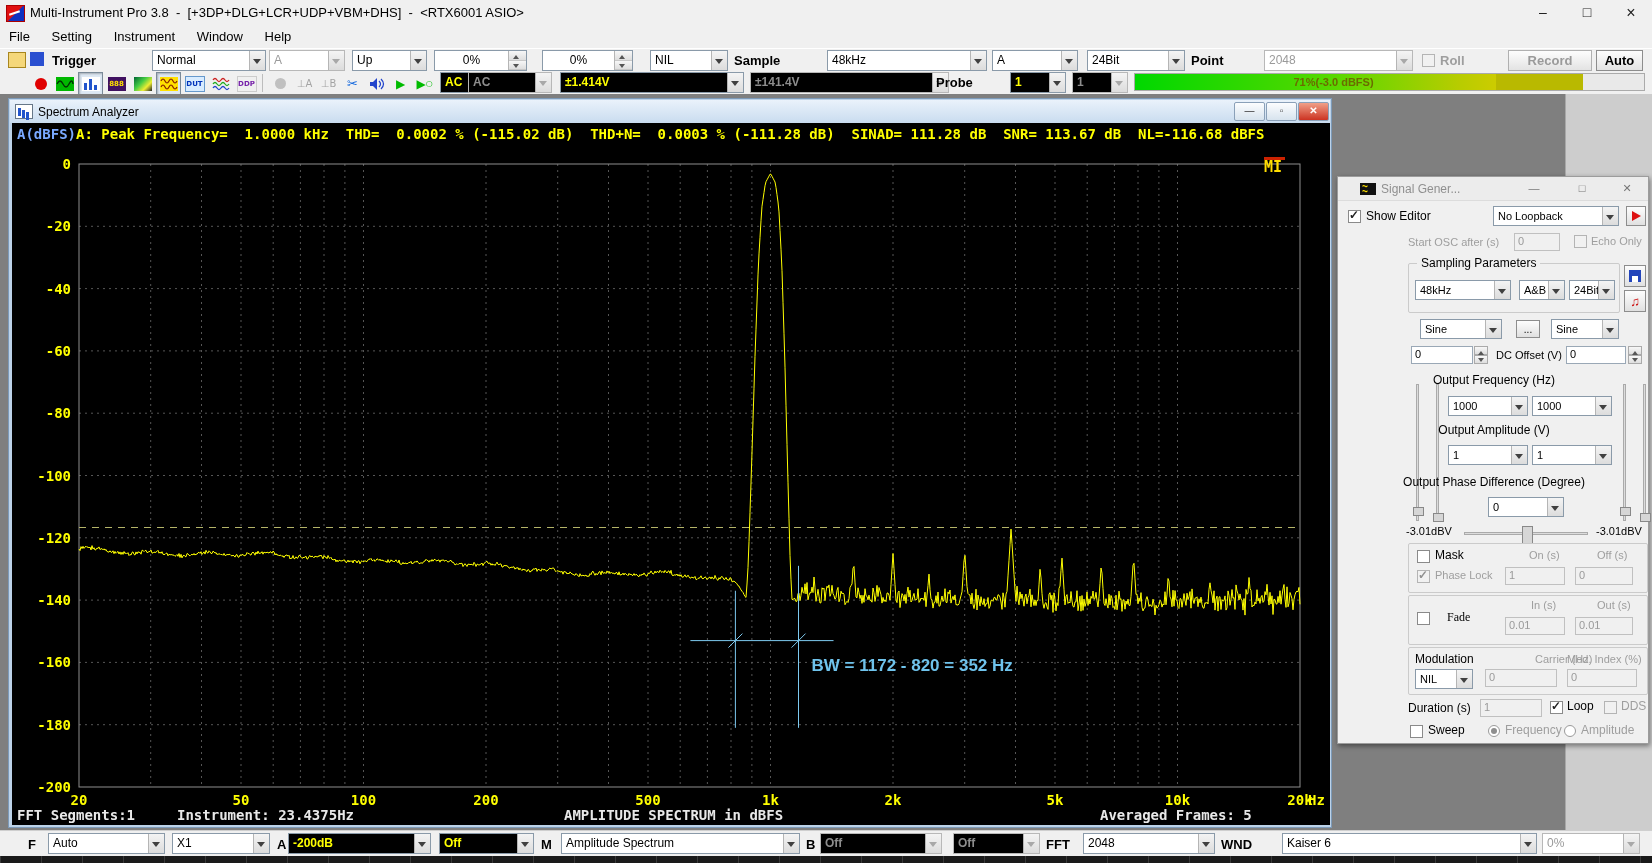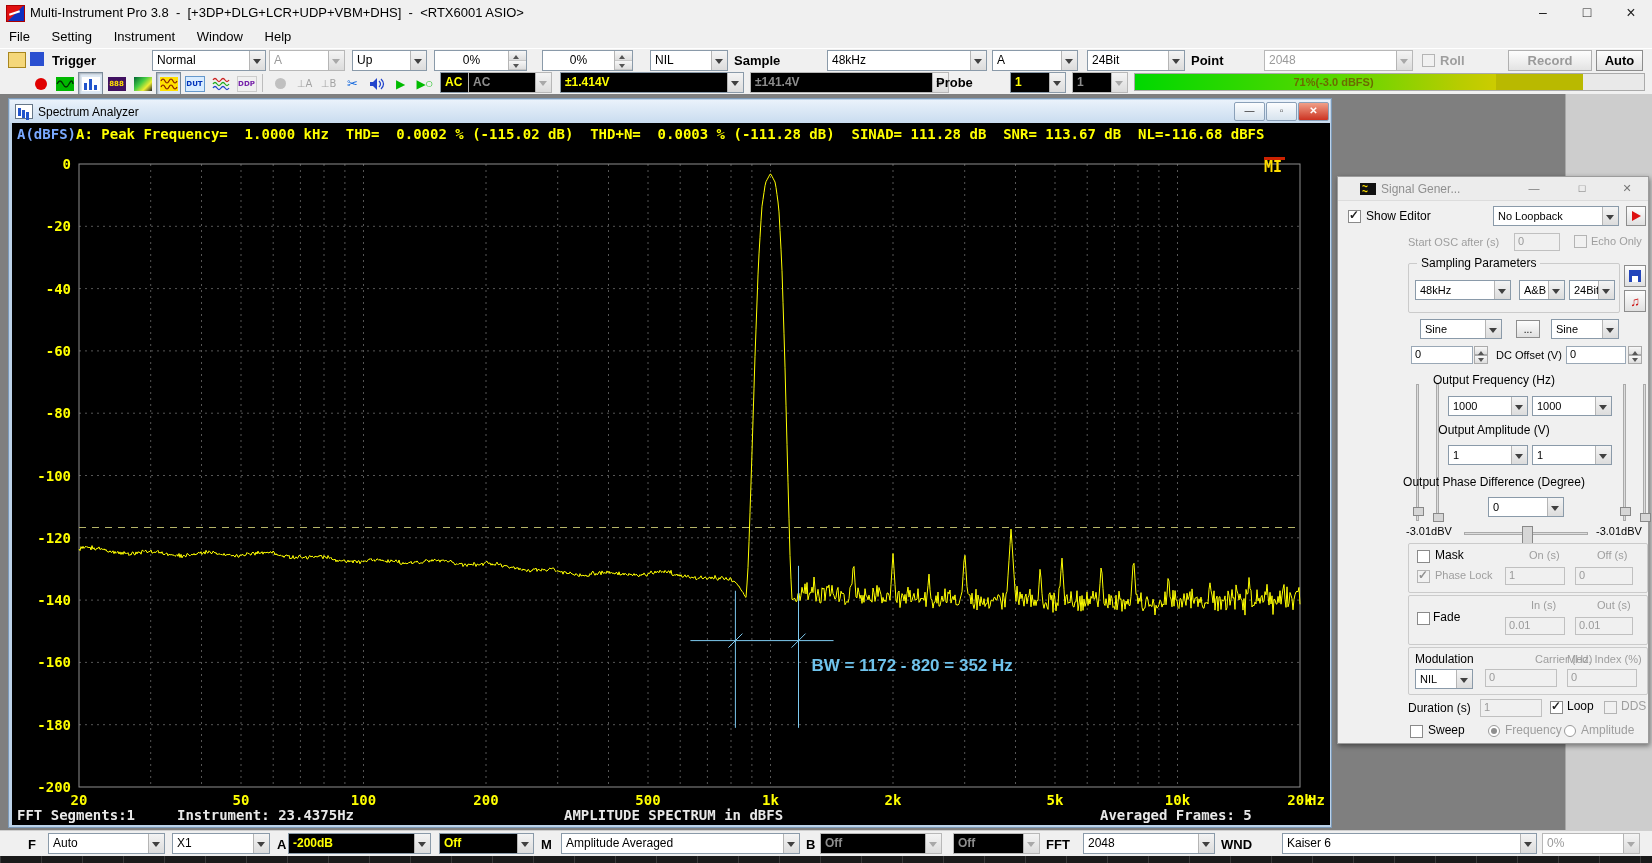--- a/index.html
+++ b/index.html
@@ -515,21 +515,21 @@
         <div class="sg-lbl sm dis-t" style="left:120px;top:5px;">On (s)</div>
         <div class="sg-lbl sm dis-t" style="left:188px;top:5px;">Off (s)</div>
         <div class="chk dis on" style="left:8px;top:26px;"></div>
         <div class="sg-lbl sm dis-t" style="left:26px;top:25px;">Phase Lock</div>
         <div class="inp dis" style="left:96px;top:23px;width:60px;">1</div>
         <div class="inp dis" style="left:166px;top:23px;width:58px;">0</div>
       </div>
 
       <div class="grp" style="left:70px;top:418px;width:238px;height:48px;">
         <div class="chk" style="left:8px;top:16px;"></div>
-        <div class="sg-lbl" style="left:24px;top:14px;">Fade</div>
+        <div class="sg-lbl" style="left:38px;top:14px;font-family:Liberation Serif, serif;">Fade</div>
         <div class="sg-lbl sm dis-t" style="left:122px;top:3px;">In (s)</div>
         <div class="sg-lbl sm dis-t" style="left:188px;top:3px;">Out (s)</div>
         <div class="inp dis" style="left:96px;top:21px;width:60px;">0.01</div>
         <div class="inp dis" style="left:166px;top:21px;width:58px;">0.01</div>
       </div>
 
       <div class="grp" style="left:70px;top:470px;width:238px;height:46px;">
         <div class="sg-lbl" style="left:6px;top:4px;">Modulation</div>
         <div class="sg-lbl sm dis-t" style="left:82px;top:5px;margin-left:44px;">Carrier (Hz)</div>
         <div class="sg-lbl sm dis-t" style="left:158px;top:5px;">Mod. Index (%)</div>
@@ -571,21 +571,21 @@
     <div class="abs combo dark" style="left:288px;width:143px;">
       <span class="val">-200dB</span>
         <span class="arw"></span>
       </div>
     <div class="abs combo dark" style="left:439px;width:95px;">
       <span class="val">Off</span>
         <span class="arw"></span>
       </div>
     <div class="abs tb-label" style="left:541px;">M</div>
     <div class="abs combo" style="left:561px;width:239px;">
-      <span class="val">Amplitude Averaged</span>
+      <span class="val">Amplitude Spectrum</span>
         <span class="arw"></span>
       </div>
     <div class="abs tb-label" style="left:806px;">B</div>
     <div class="abs combo dark dis" style="left:820px;width:122px;">
       <span class="val">Off</span>
         <span class="arw"></span>
       </div>
     <div class="abs combo dark dis" style="left:953px;width:87px;">
       <span class="val">Off</span>
         <span class="arw"></span>

